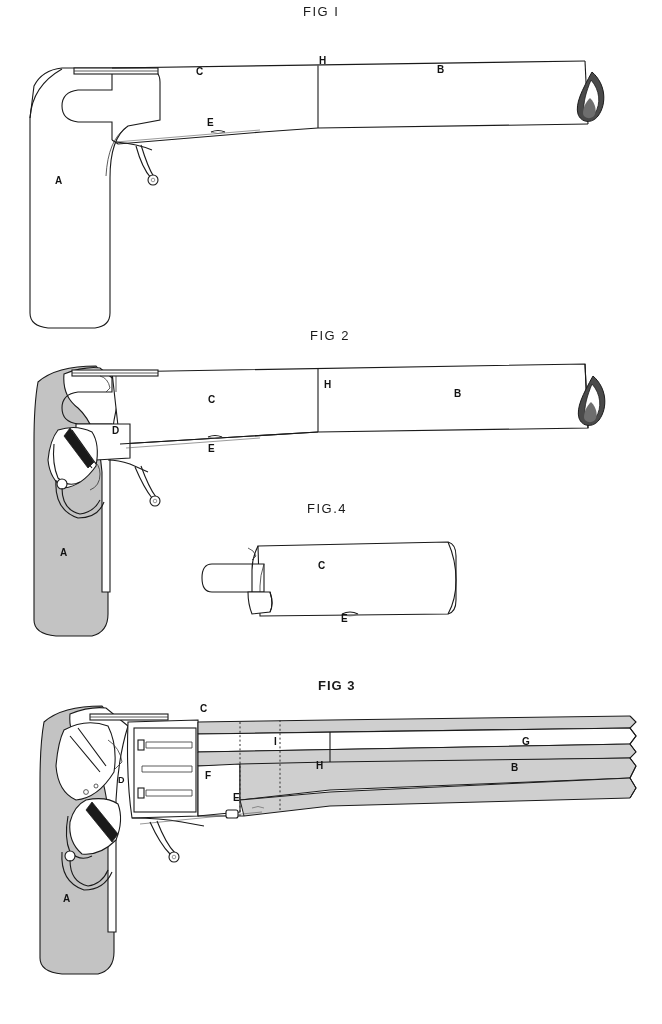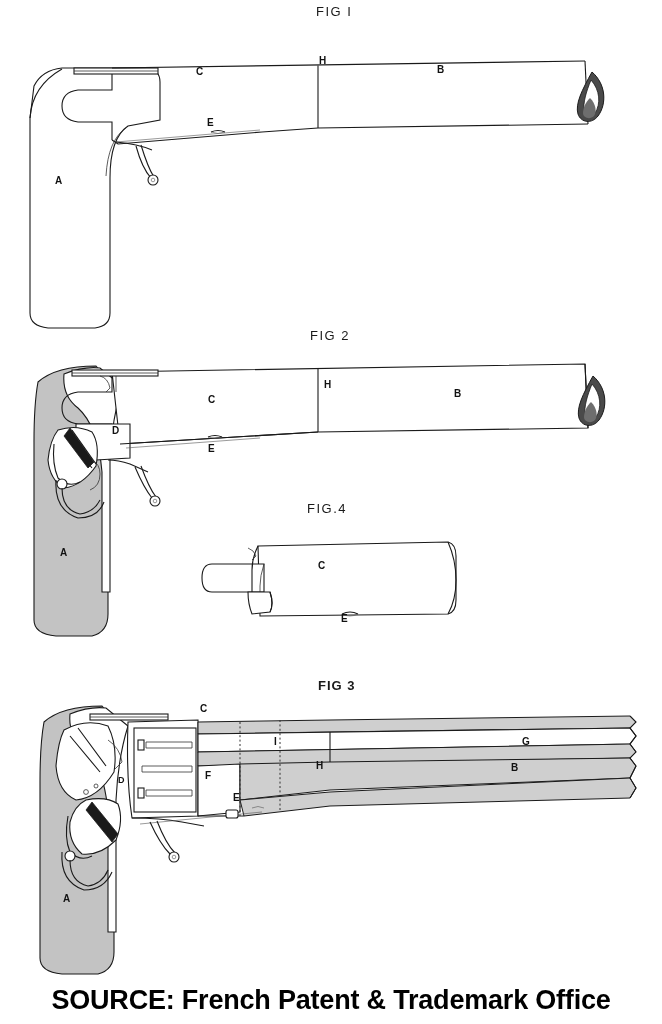--- a/index.html
+++ b/index.html
@@ -67,21 +67,21 @@
   .fill-white { fill: #ffffff; stroke: #1a1a1a; stroke-width: 1.1; }
   .fill-gray { fill: #c3c3c3; stroke: #1a1a1a; stroke-width: 1.1; }
   .fill-gray2 { fill: #cfcfcf; stroke: #1a1a1a; stroke-width: 1; }
   .dotted { fill: none; stroke: #333; stroke-width: 1; stroke-dasharray: 2 2.4; }
 </style>
 </head>
 <body>
 
 <div id="sheet">
 
-  <div class="fig-title" style="left:316px; top:4px;text-align:right;">FIG I</div>
+  <div class="fig-title" style="left:303px; top:4px;text-align:right;">FIG I</div>
 
   <svg class="figure" style="left:0px; top:28px;" width="662" height="290" viewBox="0 0 662 290">
 
     <path class="fill-white" d="M30,90 L30,285 Q30,298 48,300 L95,300 Q110,298 110,285 L110,150
              Q110,110 128,98 L160,92 L160,54 Q160,42 148,40 L62,40 Q42,42 34,58 Z"></path>
 
     <path class="ln" d="M30,90 Q32,58 62,41"></path>
 
     <path class="ln-thin" d="M106,148 Q108,112 126,100"></path>
 
@@ -276,15 +276,14 @@
   <div class="ref-label" style="left:200px; top:703px;">C</div>
   <div class="ref-label" style="left:274px; top:736px;">I</div>
   <div class="ref-label" style="left:316px; top:760px;">H</div>
   <div class="ref-label" style="left:522px; top:736px;">G</div>
   <div class="ref-label" style="left:511px; top:762px;">B</div>
   <div class="ref-label" style="left:205px; top:770px;">F</div>
   <div class="ref-label small" style="left:118px; top:775px;">D</div>
   <div class="ref-label" style="left:233px; top:792px;">E</div>
   <div class="ref-label" style="left:63px; top:893px;">A</div>
 
-  <div class="caption">SOURCE: French Patent &amp; Trademark Office</div>
 
 </div>
 
 </body></html>

